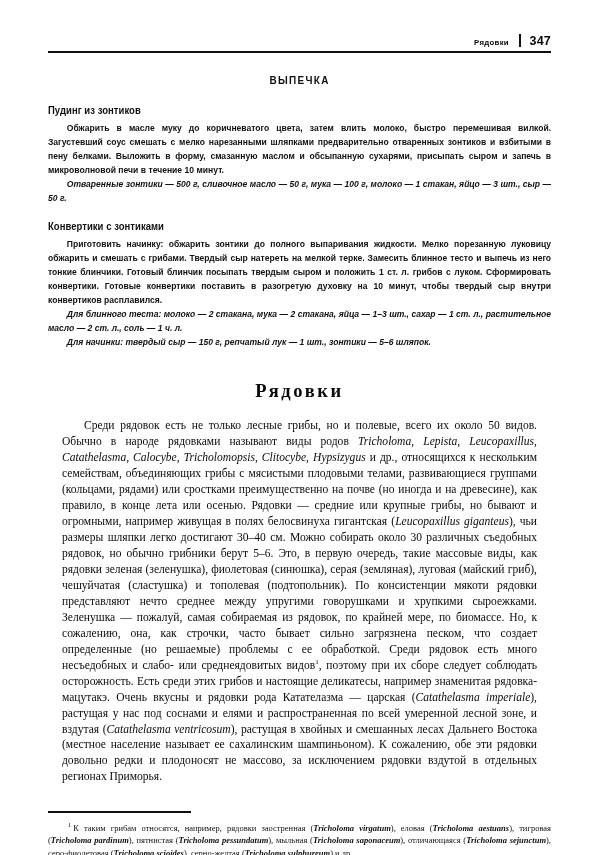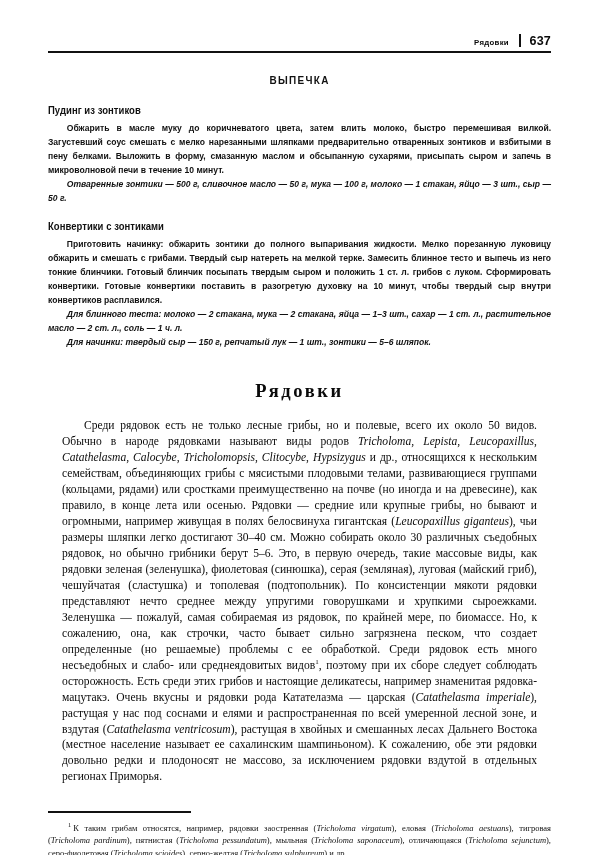--- a/index.html
+++ b/index.html
@@ -148,38 +148,38 @@
   }
   .footnote {
     font-family: "Liberation Serif", "DejaVu Serif", serif;
     font-size: 8.5px;
     line-height: 12.6px;
     text-align: justify;
     text-indent: 20px;
     margin: 0;
     color: #111;
   }
-  .footnote i { font-style: italic; }
+  .footnote i { font-style: italic; font-weight: bold; }
   .footnote .fmark {
     font-size: 6.4px;
     vertical-align: super;
     line-height: 0;
     margin-right: 2px;
   }
 </style>
 </head>
 <body>
 
 <div class="page">
   <div class="content">
 
     <div class="runhead">
       <span class="rh-title">Рядовки</span>
       <span class="rh-sep"></span>
-      <span class="rh-page">637</span>
+      <span class="rh-page">347</span>
     </div>
     <div class="head-rule"></div>
 
     <div class="recipes">
 
       <div class="section-title">ВЫПЕЧКА</div>
 
       <div class="recipe-block">
         <div class="recipe-name">Пудинг из зонтиков</div>
         <p class="recipe-body">Обжарить в масле муку до коричневатого цвета, затем влить молоко, быстро перемешивая вилкой. Загустевший соус смешать с мелко нарезанными шляпками предварительно отваренных зонтиков и взбитыми в пену белками. Выложить в форму, смазанную маслом и обсыпанную сухарями, присыпать сыром и запечь в микроволновой печи в течение 10 минут.</p>

